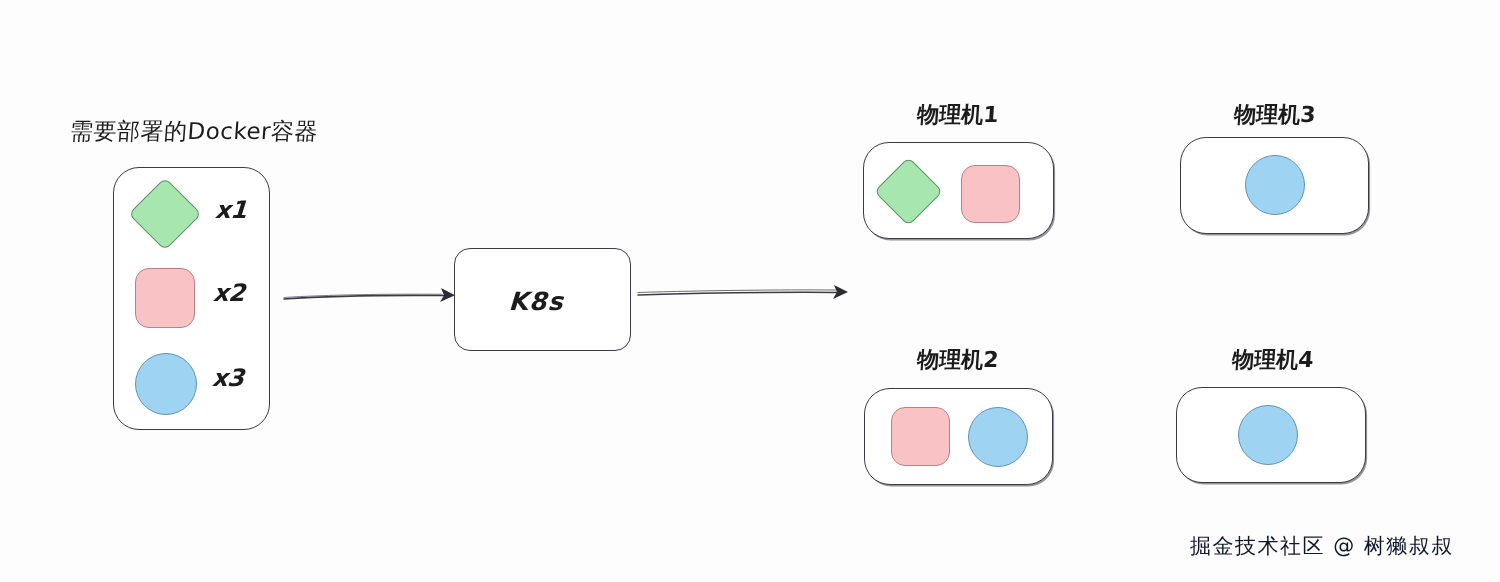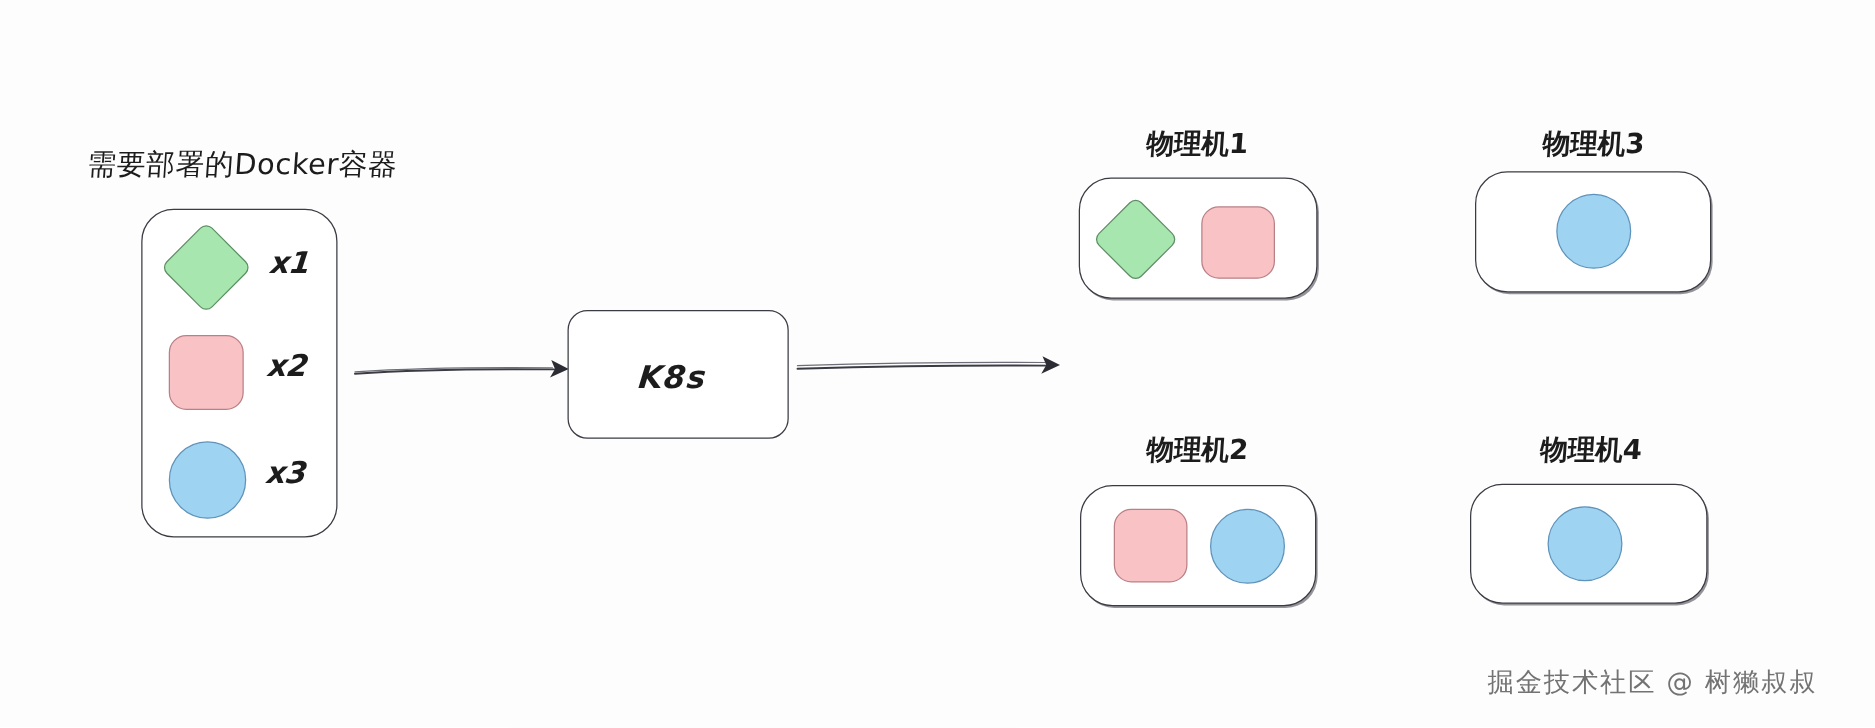--- a/index.html
+++ b/index.html
@@ -91,21 +91,21 @@
   
   .arrow-svg {
     position: absolute;
     overflow: visible;
   }
 
   
   .watermark {
     position: absolute;
     font-size: 21px;
-    color: #737373;
+    color: #0f172a;
     letter-spacing: 1.5px;
     white-space: nowrap;
     user-select: none;
   }
 </style>
 </head>
 <body>
 
 <div id="canvas">
 

